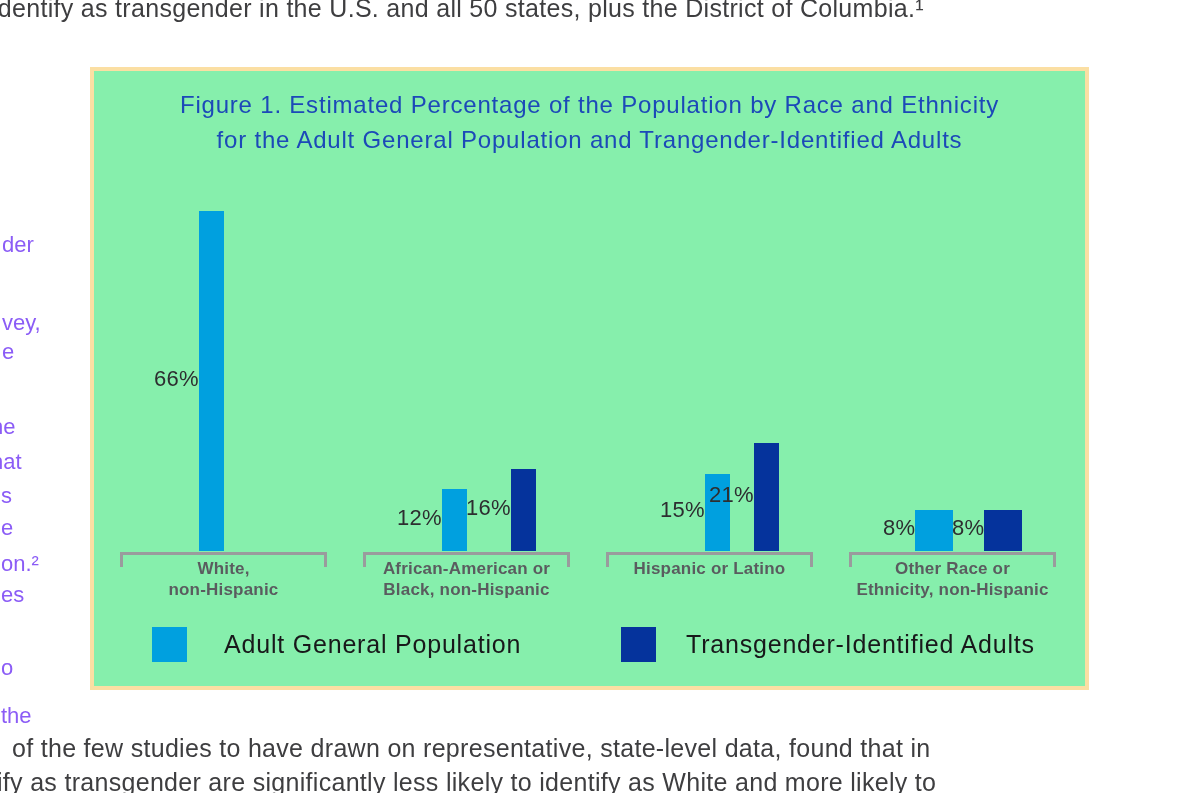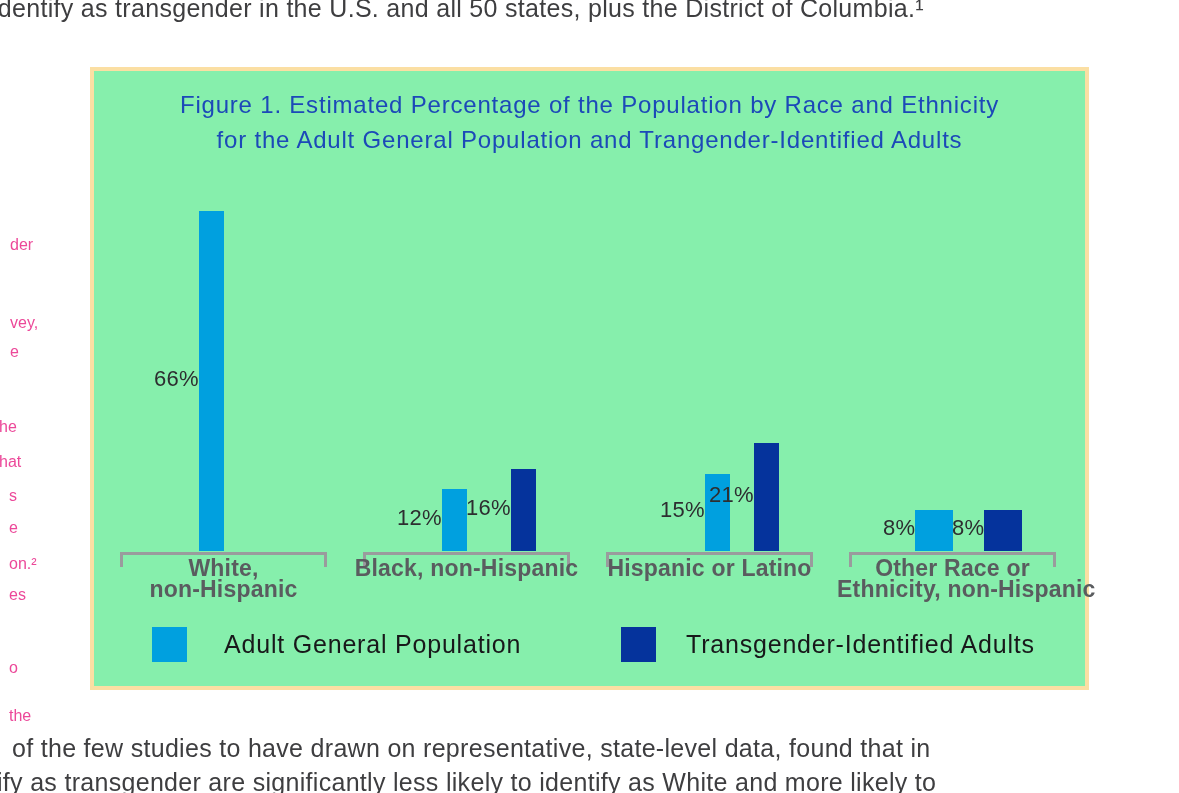--- a/index.html
+++ b/index.html
@@ -1,33 +1,33 @@
 <!DOCTYPE html>
 <html><head>
 <meta charset="utf-8">
 <style>
   html,body{margin:0;padding:0;}
   body{
     width:1179px;height:793px;background:#ffffff;overflow:hidden;position:relative;
     font-family:"Liberation Sans","DejaVu Sans",sans-serif;
   }
   .doc-text{position:absolute;color:#3E3E40;font-size:25px;letter-spacing:.3px;white-space:nowrap;line-height:30px;}
-  .frag{position:absolute;color:#ec4899;font-size:16px;white-space:nowrap;line-height:27px;margin-left:8px;}
+  .frag{position:absolute;color:#8b5cf6;font-size:22px;white-space:nowrap;line-height:27px;}
   .chart-box{position:absolute;left:78px;top:67px;width:991px;height:615px;border:4px solid #FBDFA3;background:#86efac;margin-left:12px;}
   .chart-title{position:absolute;top:16px;left:0;width:100%;text-align:center;color:#1C49B8;
     font-size:24px;font-weight:500;line-height:35px;letter-spacing:.8px;}
   .group{position:absolute;top:109px;width:207px;}
   .bars{position:relative;height:371px;}
   .bar-wrap{position:absolute;bottom:0;width:70px;display:flex;flex-direction:row;align-items:center;}
   .bar-label{font-size:22px;font-weight:500;color:#2D2E30;margin-bottom:5px;letter-spacing:.3px;}
   .bar{width:70px;height:0;}
   .bracket{position:absolute;top:372px;left:0;width:201px;height:12px;
     border-top:3px solid #9A9B9D;border-left:3px solid #9A9B9D;border-right:3px solid #9A9B9D;}
   .cat-label{position:absolute;top:378px;left:-12px;right:-12px;text-align:center;
-    font-size:23px;font-weight:700;color:#5A5C5F;line-height:21px;letter-spacing:.2px;}
+    font-size:17px;font-weight:700;color:#5A5C5F;line-height:21px;letter-spacing:.2px;}
   .cat-label div{white-space:nowrap;}
   .legend-entry{position:absolute;display:flex;align-items:center;}
   .legend-swatch{width:35px;height:35px;flex:none;}
   .legend-label{font-size:25px;color:#18181A;margin-left:30px;letter-spacing:.8px;white-space:nowrap;}
 </style>
 </head>
 <body>
 
 <div class="doc-text" style="left:-8px;top:-7px;">identify as transgender in the U.S. and all 50 states, plus the District of Columbia.¹</div>
 
@@ -70,20 +70,21 @@
         <div class="bar-label">12%</div>
         <div class="bar" style="height: 62px; background: rgb(0, 160, 223);"></div>
       </div>
       <div class="bar-wrap" style="left:103px;">
         <div class="bar-label">16%</div>
         <div class="bar" style="height: 82px; background: rgb(5, 51, 156);"></div>
       </div>
     </div>
     <div class="bracket"></div>
     <div class="cat-label">
+      <div>African-American or</div>
       <div>Black, non-Hispanic</div>
     </div>
   </div>
 
   <div class="group" style="left:512px;">
     <div class="bars">
       <div class="bar-wrap" style="left:34px;padding-left:20px;">
         <div class="bar-label">15%</div>
         <div class="bar" style="height: 77px; background: rgb(0, 160, 223);"></div>
       </div>

